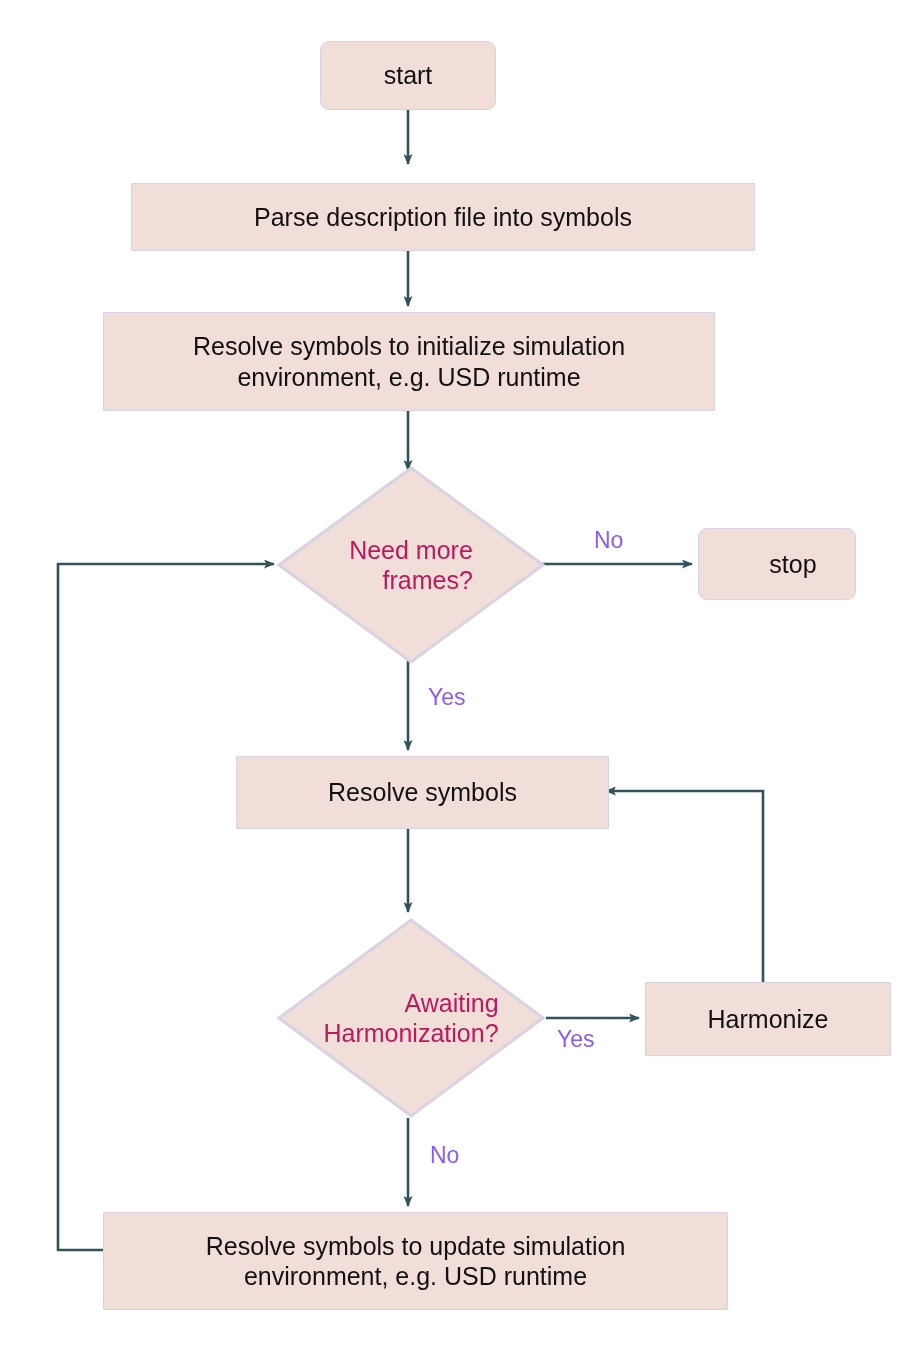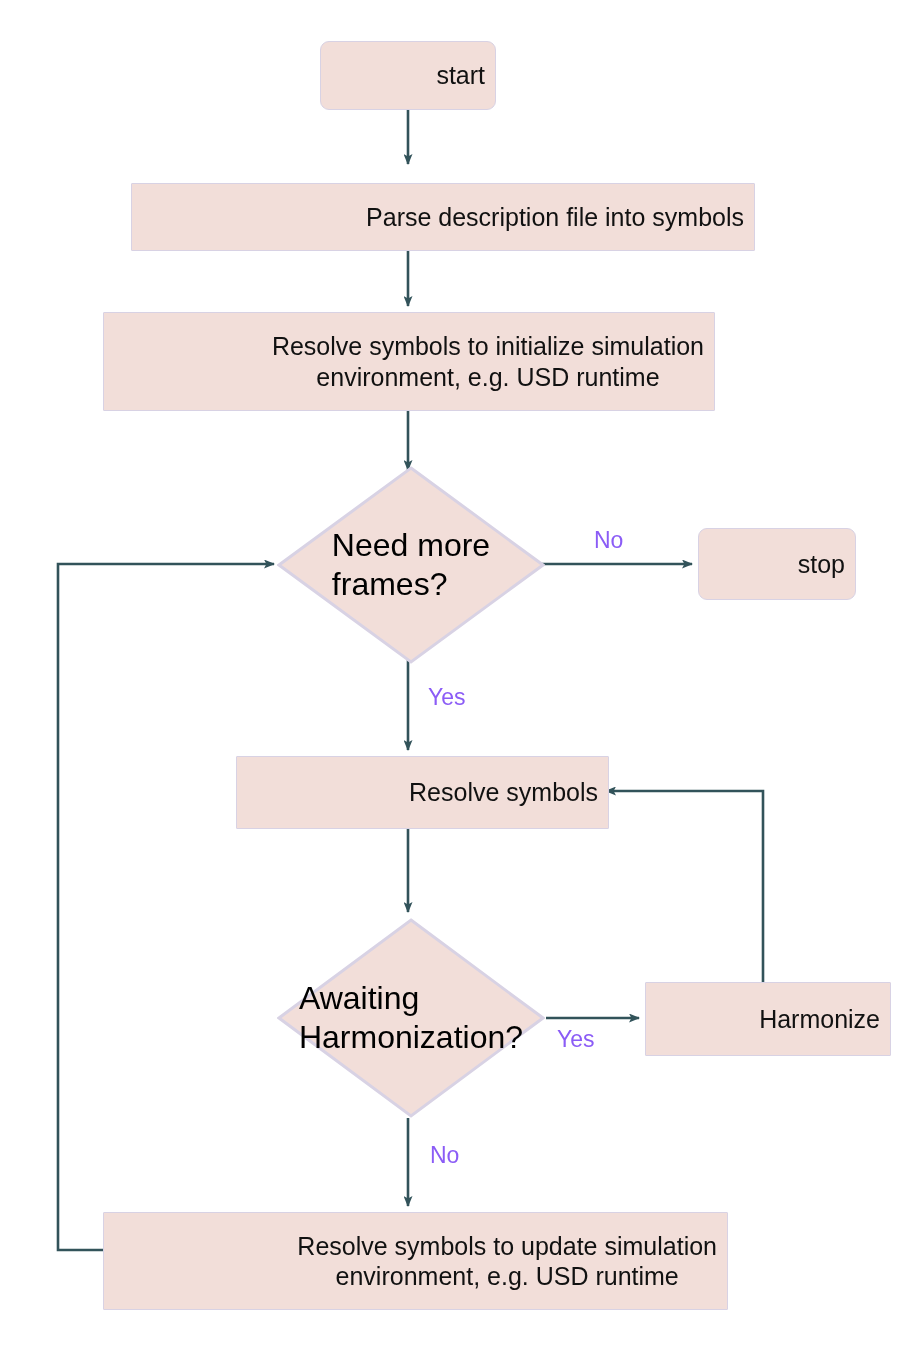--- a/index.html
+++ b/index.html
@@ -22,21 +22,21 @@
     left: 0;
     top: 0;
     width: 905px;
     height: 1353px;
   }
   .node {
     position: absolute;
     box-sizing: border-box;
     display: flex;
     align-items: center;
-    justify-content: flex-end;
+    justify-content: center;
     text-align: center;
     color: #111111;
     background: #f2ded9;
     border: 1.6px solid #d8d2e4;
     font-size: 25px;
     line-height: 1.22;
     z-index: 2;
   }
   .node.terminal {
     border-radius: 9px;
@@ -62,24 +62,24 @@
   }
   .decision .decision-label {
     position: absolute;
     left: 0;
     top: 0;
     width: 100%;
     height: 100%;
     display: flex;
     align-items: center;
     justify-content: center;
-    text-align: left;
-    font-size: 32px;
+    text-align: right;
+    font-size: 25px;
     line-height: 1.22;
-    color: #000000;
+    color: #be185d;
     white-space: pre-line;
     pointer-events: none;
   }
   .edge-label {
     position: absolute;
     font-size: 23px;
     color: #8b5cf6;
     background: transparent;
     z-index: 3;
     white-space: nowrap;

